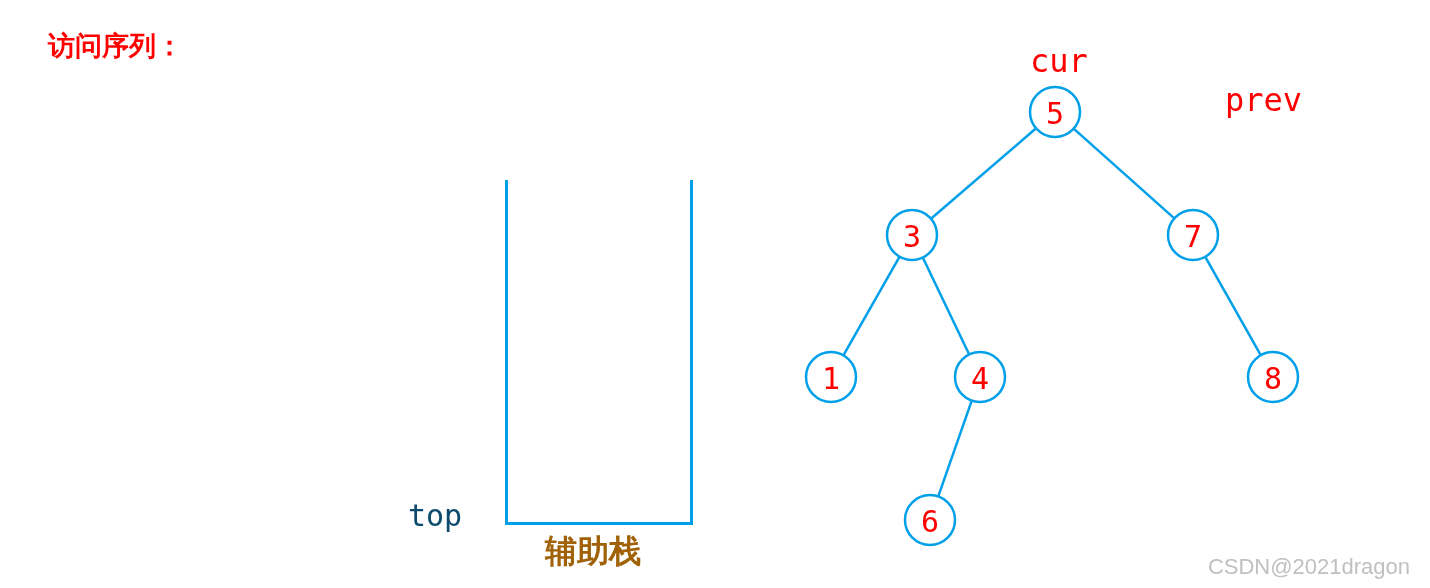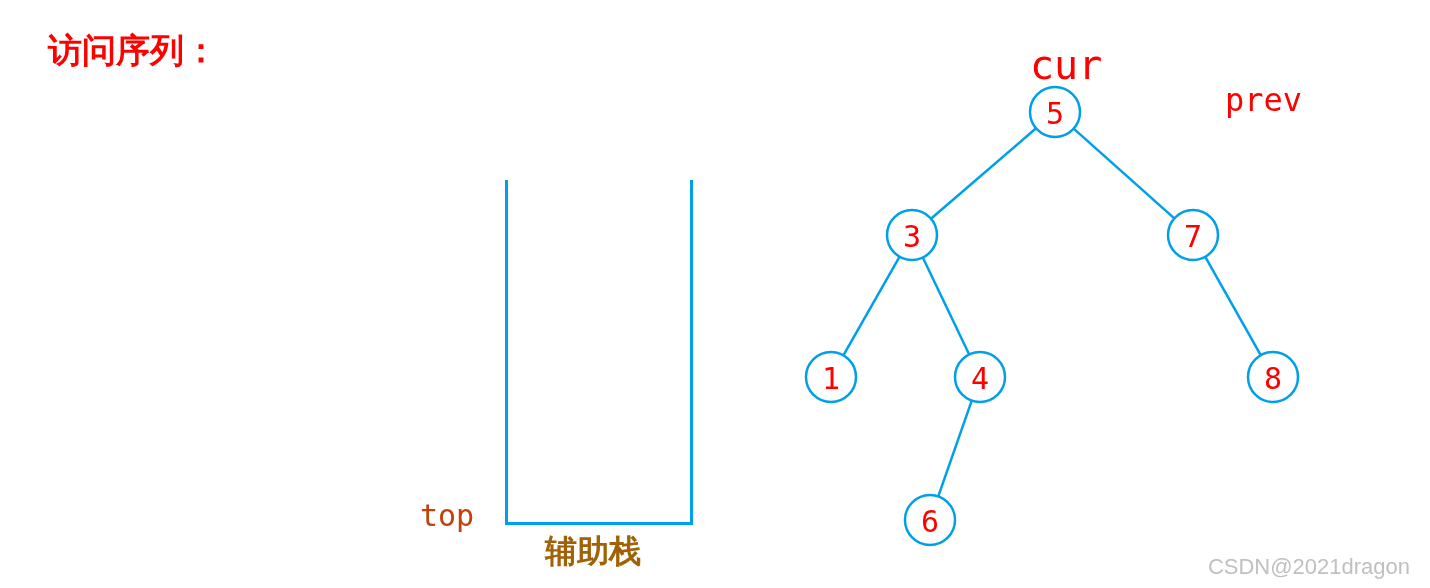--- a/index.html
+++ b/index.html
@@ -8,21 +8,21 @@
       height: 588px;
       position: relative;
       background: #ffffff;
       font-family: "Microsoft YaHei", sans-serif;
     }
     .title-label {
       position: absolute;
       top: 28px;
       left: 48px;
       color: #ff0000;
-      font-size: 34px;
+      font-size: 27px;
       font-family: "KaiTi", "STKaiti", cursive;
       font-weight: bold;
     }
     .stack-container {
       position: absolute;
       top: 180px;
       left: 505px;
       width: 188px;
       height: 345px;
     }
@@ -46,40 +46,40 @@
       position: absolute;
       bottom: 0;
       left: 0;
       width: 188px;
       height: 3px;
       background: #00a0e9;
     }
     .top-label {
       position: absolute;
       top: 498px;
-      left: 420px;
-      color: #c2410c;
+      left: 408px;
+      color: #0c4a6e;
       font-size: 30px;
       font-family: monospace;
     }
     .stack-name {
       position: absolute;
       top: 530px;
       left: 545px;
       color: #a16207;
       font-size: 32px;
       font-family: Liberation Sans, sans-serif;
       font-weight: bold;
     }
     .cur-label {
       position: absolute;
       top: 42px;
       left: 1030px;
       color: #ff0000;
-      font-size: 40px;
+      font-size: 32px;
       font-family: monospace;
     }
     .prev-label {
       position: absolute;
       top: 42px;
       left: 1225px;
       color: #ff0000;
       font-size: 32px;
       font-family: monospace;
       margin-top: 39px;

